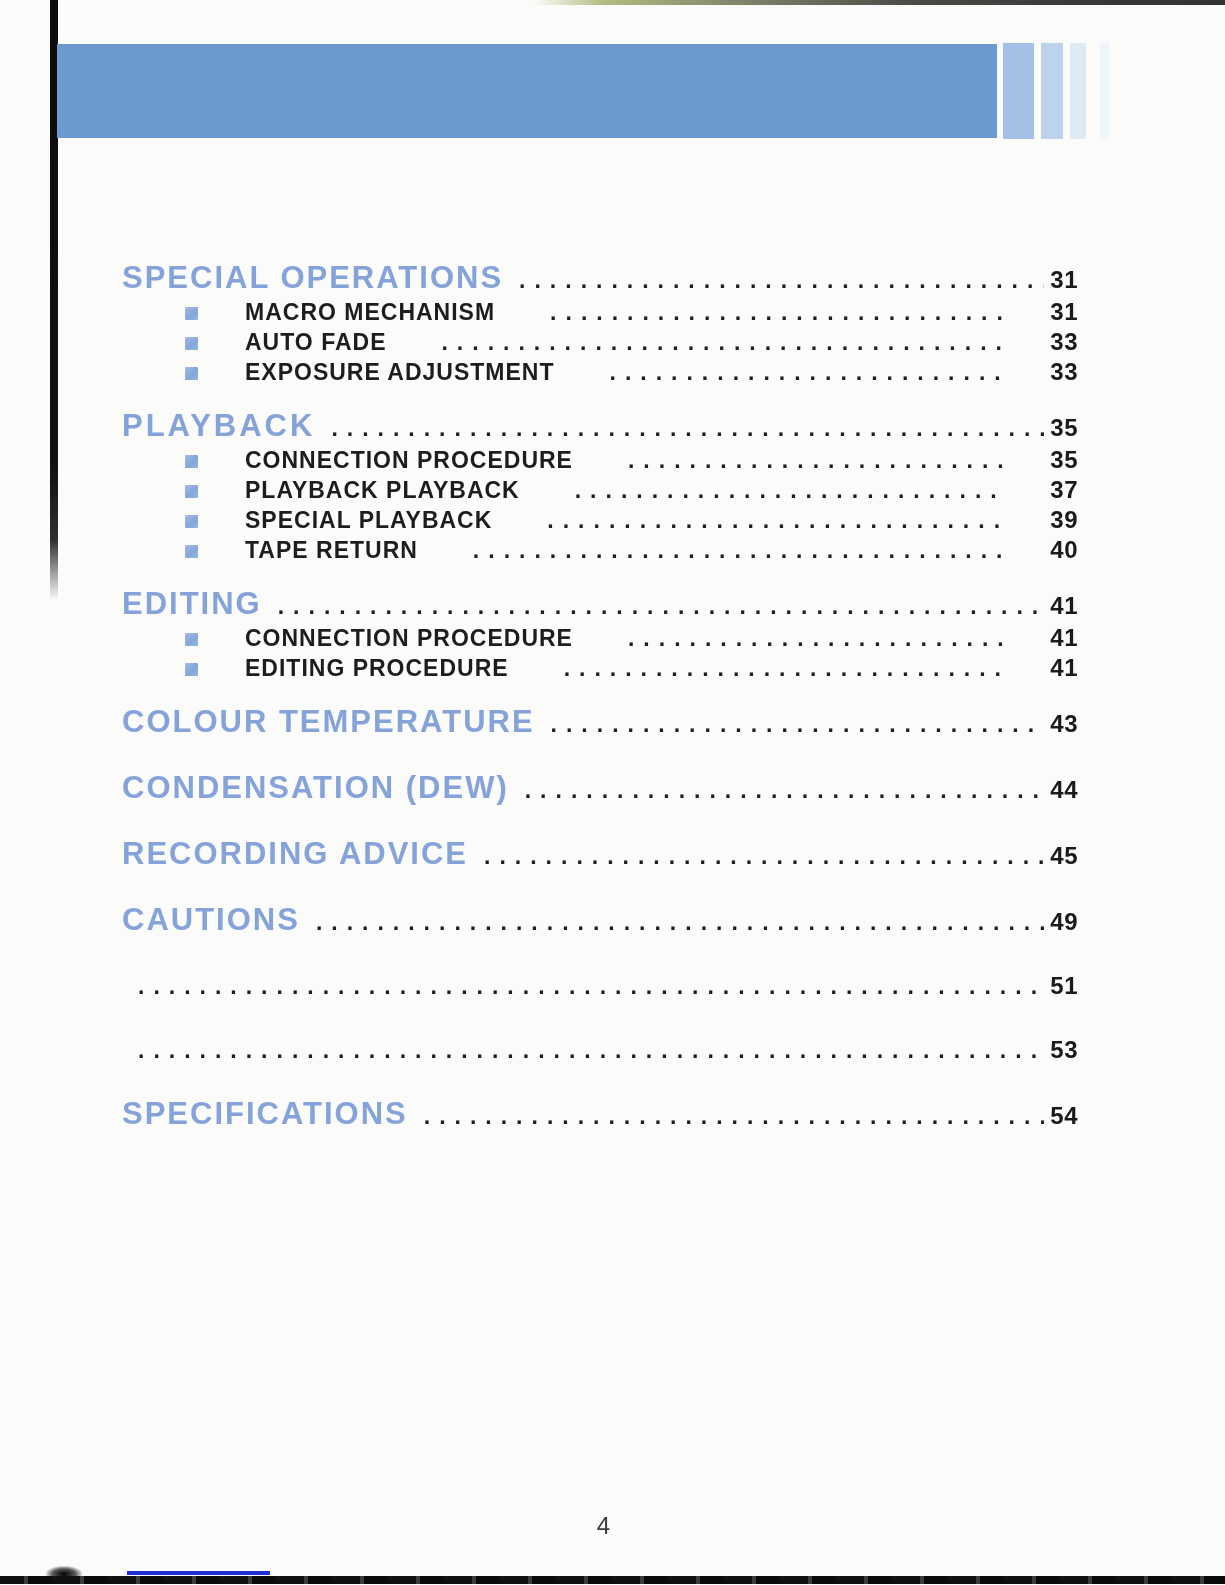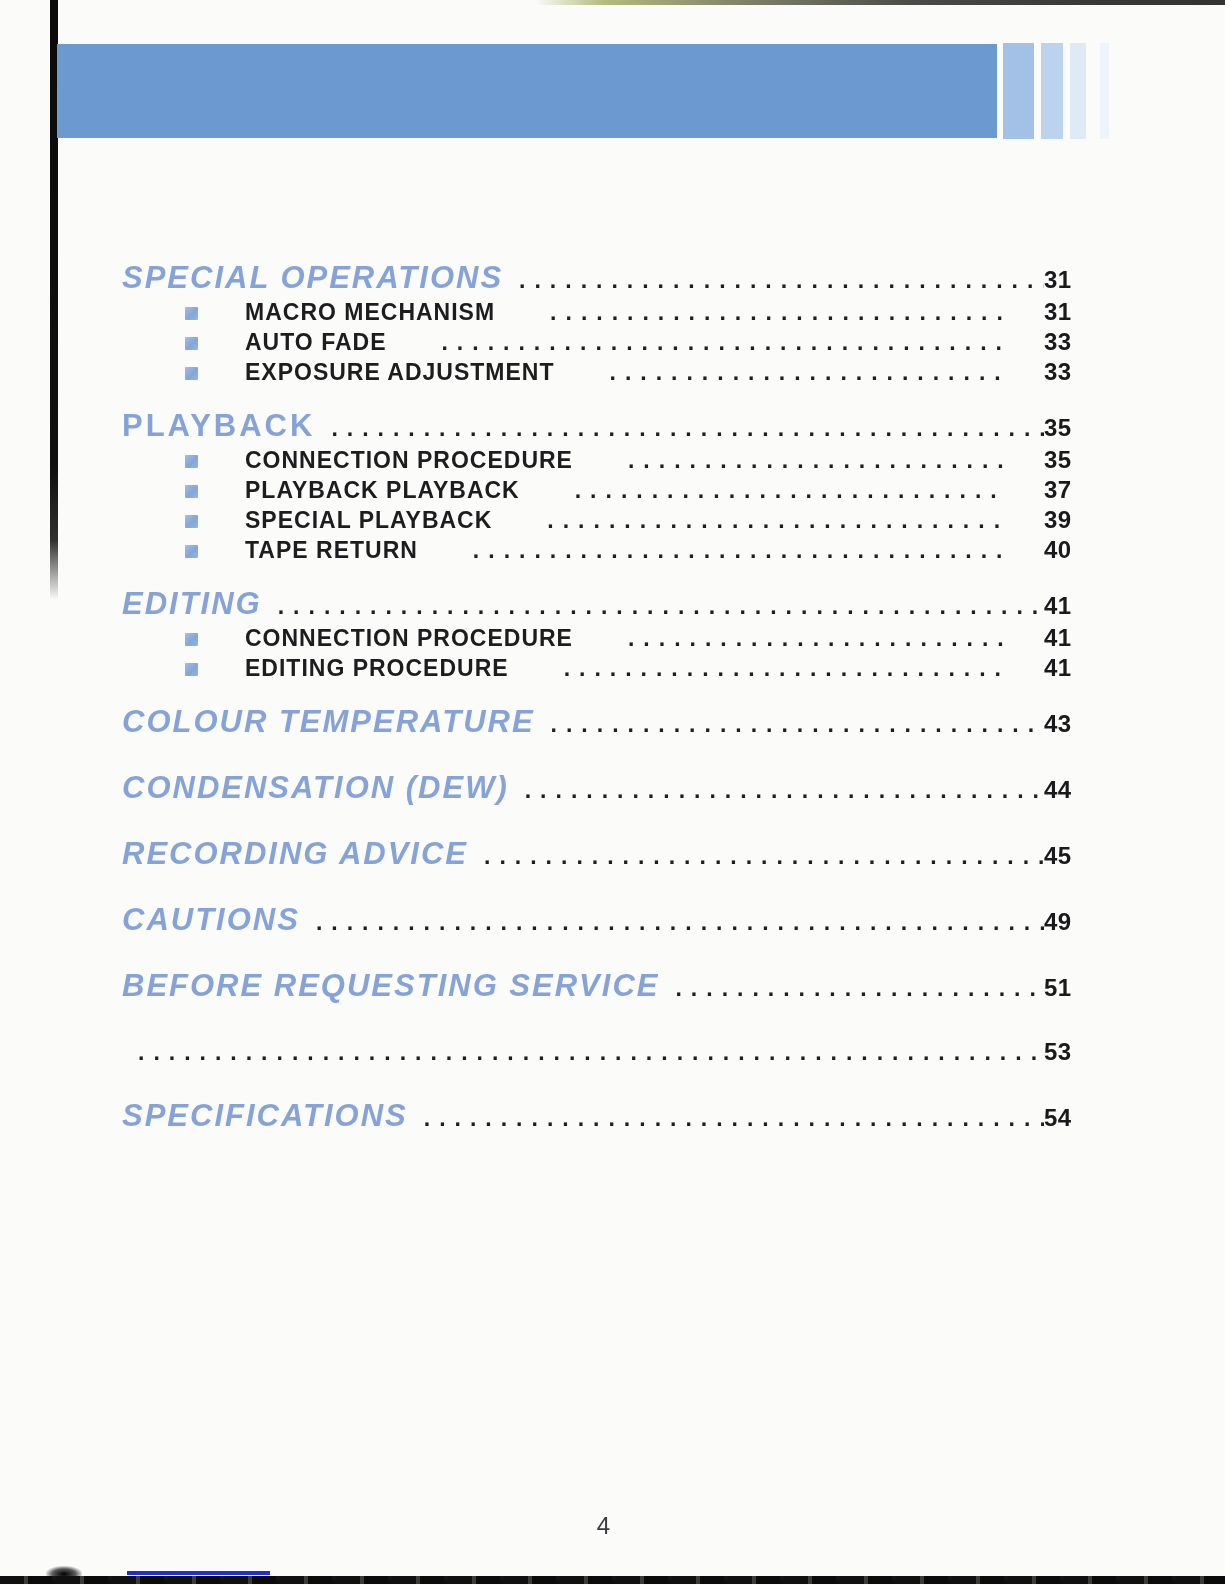--- a/index.html
+++ b/index.html
@@ -34,21 +34,21 @@
     position:absolute;left:122px;top:261px;width:956px;
   }
   .section + .section{margin-top:22px;}
   .section.solo + .section.solo{margin-top:30px;}
   .row{
     display:flex;align-items:baseline;white-space:nowrap;
   }
   .sec-row{line-height:34px;}
   .item-row{line-height:29px;padding-left:63px;gap:39px;}
   .sec-label{
-    font-style:italic;font-weight:700;font-size:31px;letter-spacing:2px;
+    font-weight:700;font-size:31px;letter-spacing:2px;
     color:var(--section-heading-text,#85a3d9);
   }
   .sec-label.upright{font-style:normal;letter-spacing:3px;}
   .item-label{
     font-weight:700;font-size:23px;letter-spacing:1px;
     color:var(--item-text,#1d1d20);
   }
   .bullet{
     display:inline-block;width:13px;height:13px;margin-right:8px;
     position:relative;top:0px;border-radius:1px;
@@ -56,21 +56,21 @@
   }
   .leader{
     flex:1;min-width:0;overflow:hidden;
     padding-left:16px;padding-right:4px;
     font-weight:700;font-size:23px;letter-spacing:9px;
     color:#1e1e1e;
   }
   .page-num{
     font-weight:700;font-size:24px;letter-spacing:0.5px;
     color:var(--page-number-text,#1a1a1c);
-    text-align:left;min-width:34px;
+    text-align:right;min-width:34px;
   }
   
   .folio{
     position:absolute;left:0;top:1512px;width:1225px;text-align:center;
     transform:translateX(-9px);
     font-size:24px;color:#3c3c40;
   }
   .accent-line{
     position:absolute;left:127px;top:1571px;width:143px;height:4px;
     background:var(--footer-accent-line,#1f2fd4);
@@ -220,21 +220,20 @@
     <div class="row sec-row">
       <span class="sec-label">CAUTIONS</span>
       <span class="leader">................................................................................</span>
       <span class="page-num sec-page">49</span>
     </div>
     <div class="items"></div>
   </div>
 
   <div class="section solo">
     <div class="row sec-row">
-      <span class="sec-label">BEFORE REQUESTING SERVICE</span>
       <span class="leader">................................................................................</span>
       <span class="page-num sec-page">51</span>
     </div>
     <div class="items"></div>
   </div>
 
   <div class="section solo">
     <div class="row sec-row">
       <span class="leader">................................................................................</span>
       <span class="page-num sec-page">53</span>

